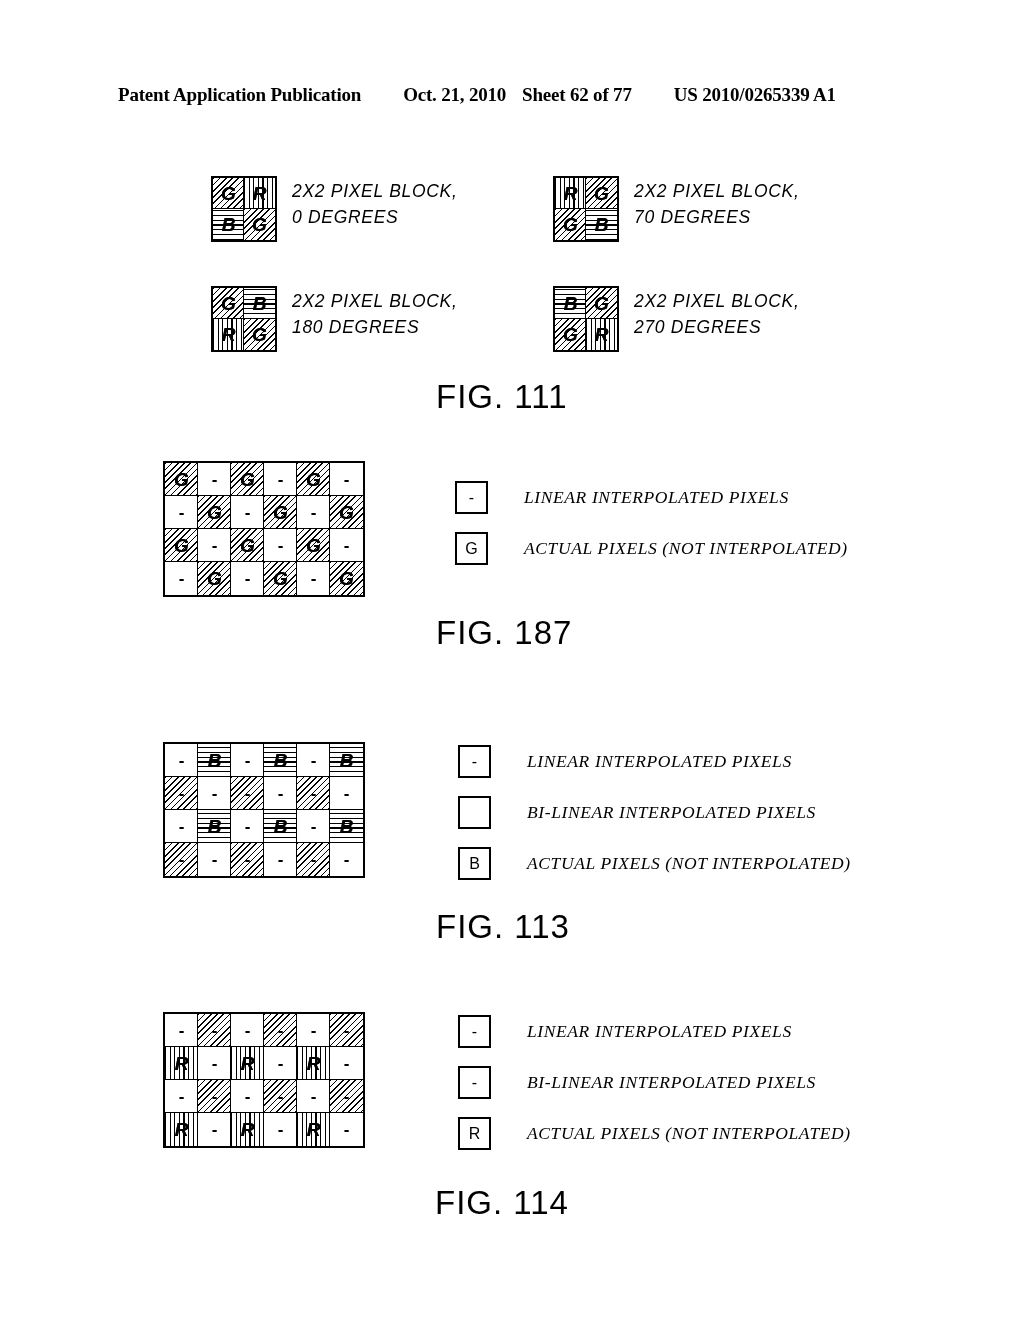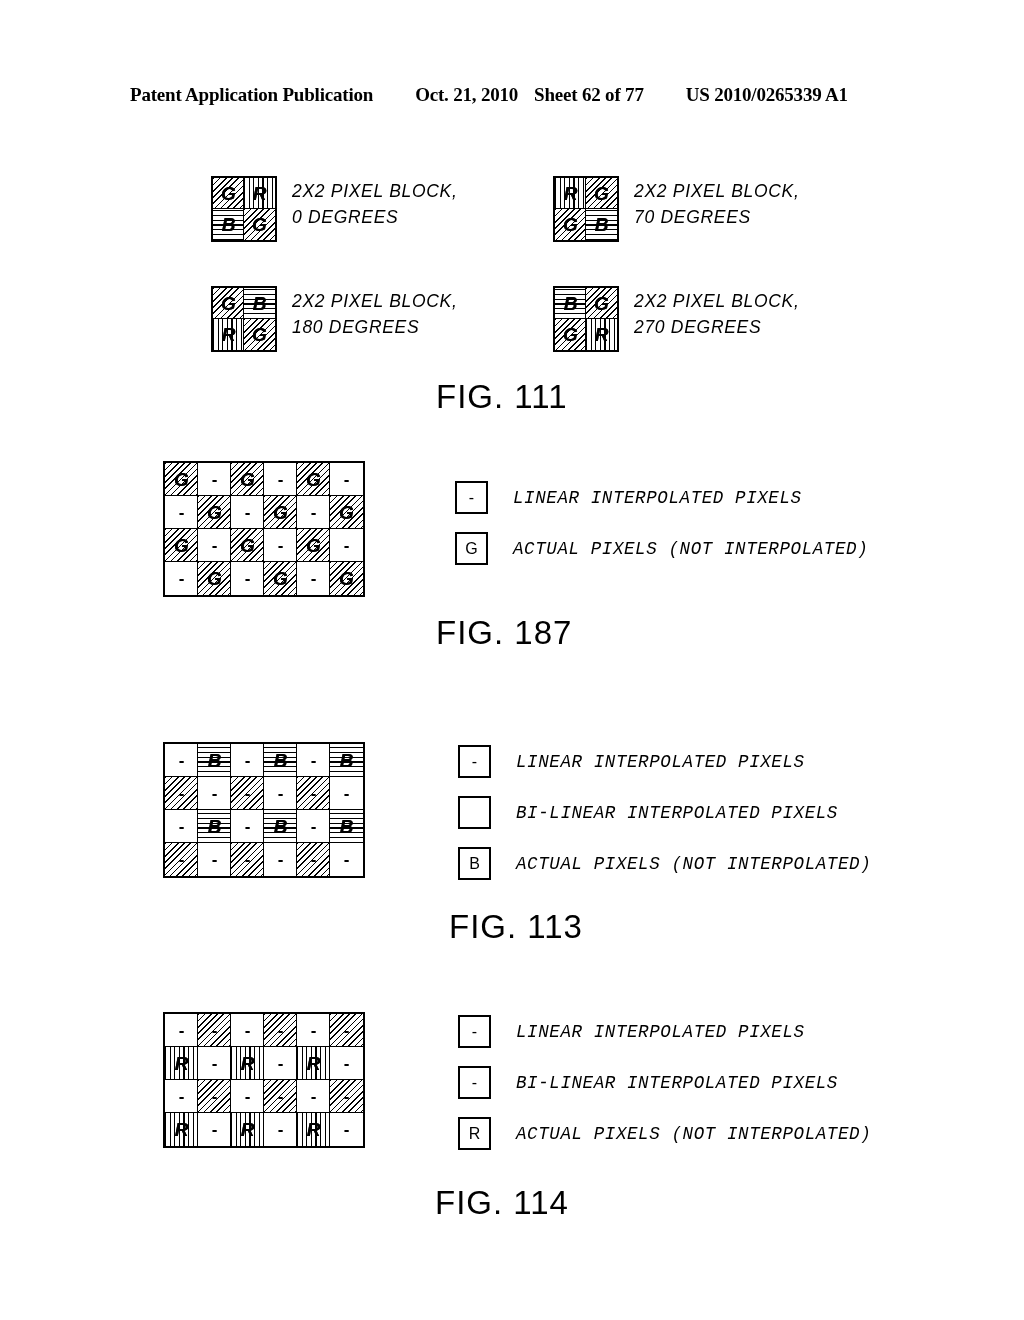--- a/index.html
+++ b/index.html
@@ -13,21 +13,21 @@
     position: relative;
     font-family: "Liberation Sans", sans-serif;
     color: #000000;
     overflow: hidden;
   }
 
   
   .page-header {
     position: absolute;
     top: 84px;
-    left: 130px;
+    left: 118px;
     width: 764px;
     display: flex;
     align-items: flex-start;
     font-family: "Liberation Serif", serif;
     font-weight: bold;
     font-size: 19px;
     letter-spacing: -0.2px;
     white-space: nowrap;
   }
   .hdr-pub { }
@@ -151,22 +151,22 @@
     height: 33px;
     box-sizing: border-box;
     border: 2.6px solid #000;
     flex: 0 0 auto;
     display: flex;
     align-items: center;
     justify-content: center;
     background: #fff;
   }
   .legend-text {
-    margin-left: 25px;
-    font-family: Liberation Mono, monospace;
+    margin-left: 36px;
+    font-family: Liberation Serif, serif;
     font-style: italic;
     font-size: 17.5px;
     letter-spacing: 0.6px;
     white-space: nowrap;
     text-align: right;
   }
 </style>
 </head>
 <body>
 
@@ -428,21 +428,21 @@
       <div class="legend-swatch hatch-diag"></div>
       <div class="legend-text">BI-LINEAR INTERPOLATED PIXELS</div>
     </div>
     <div class="legend-row">
       <div class="legend-swatch hatch-horiz">
         <span class="glyph">B</span>
       </div>
       <div class="legend-text">ACTUAL PIXELS (NOT INTERPOLATED)</div>
     </div>
   </div>
-<div class="fig-caption" style="left:449px; top:908px;">FIG. 113</div>
+<div class="fig-caption" style="left:436px; top:908px;">FIG. 113</div>
 
 <div class="pixgrid" id="fig114-grid" style="left:163px; top:1012px; width:202px; height:136px;">
     <div class="cell hatch-none">
       <span class="dash">-</span>
     </div>
     <div class="cell hatch-diag">
       <span class="dash">-</span>
     </div>
     <div class="cell hatch-none">
       <span class="dash">-</span>

